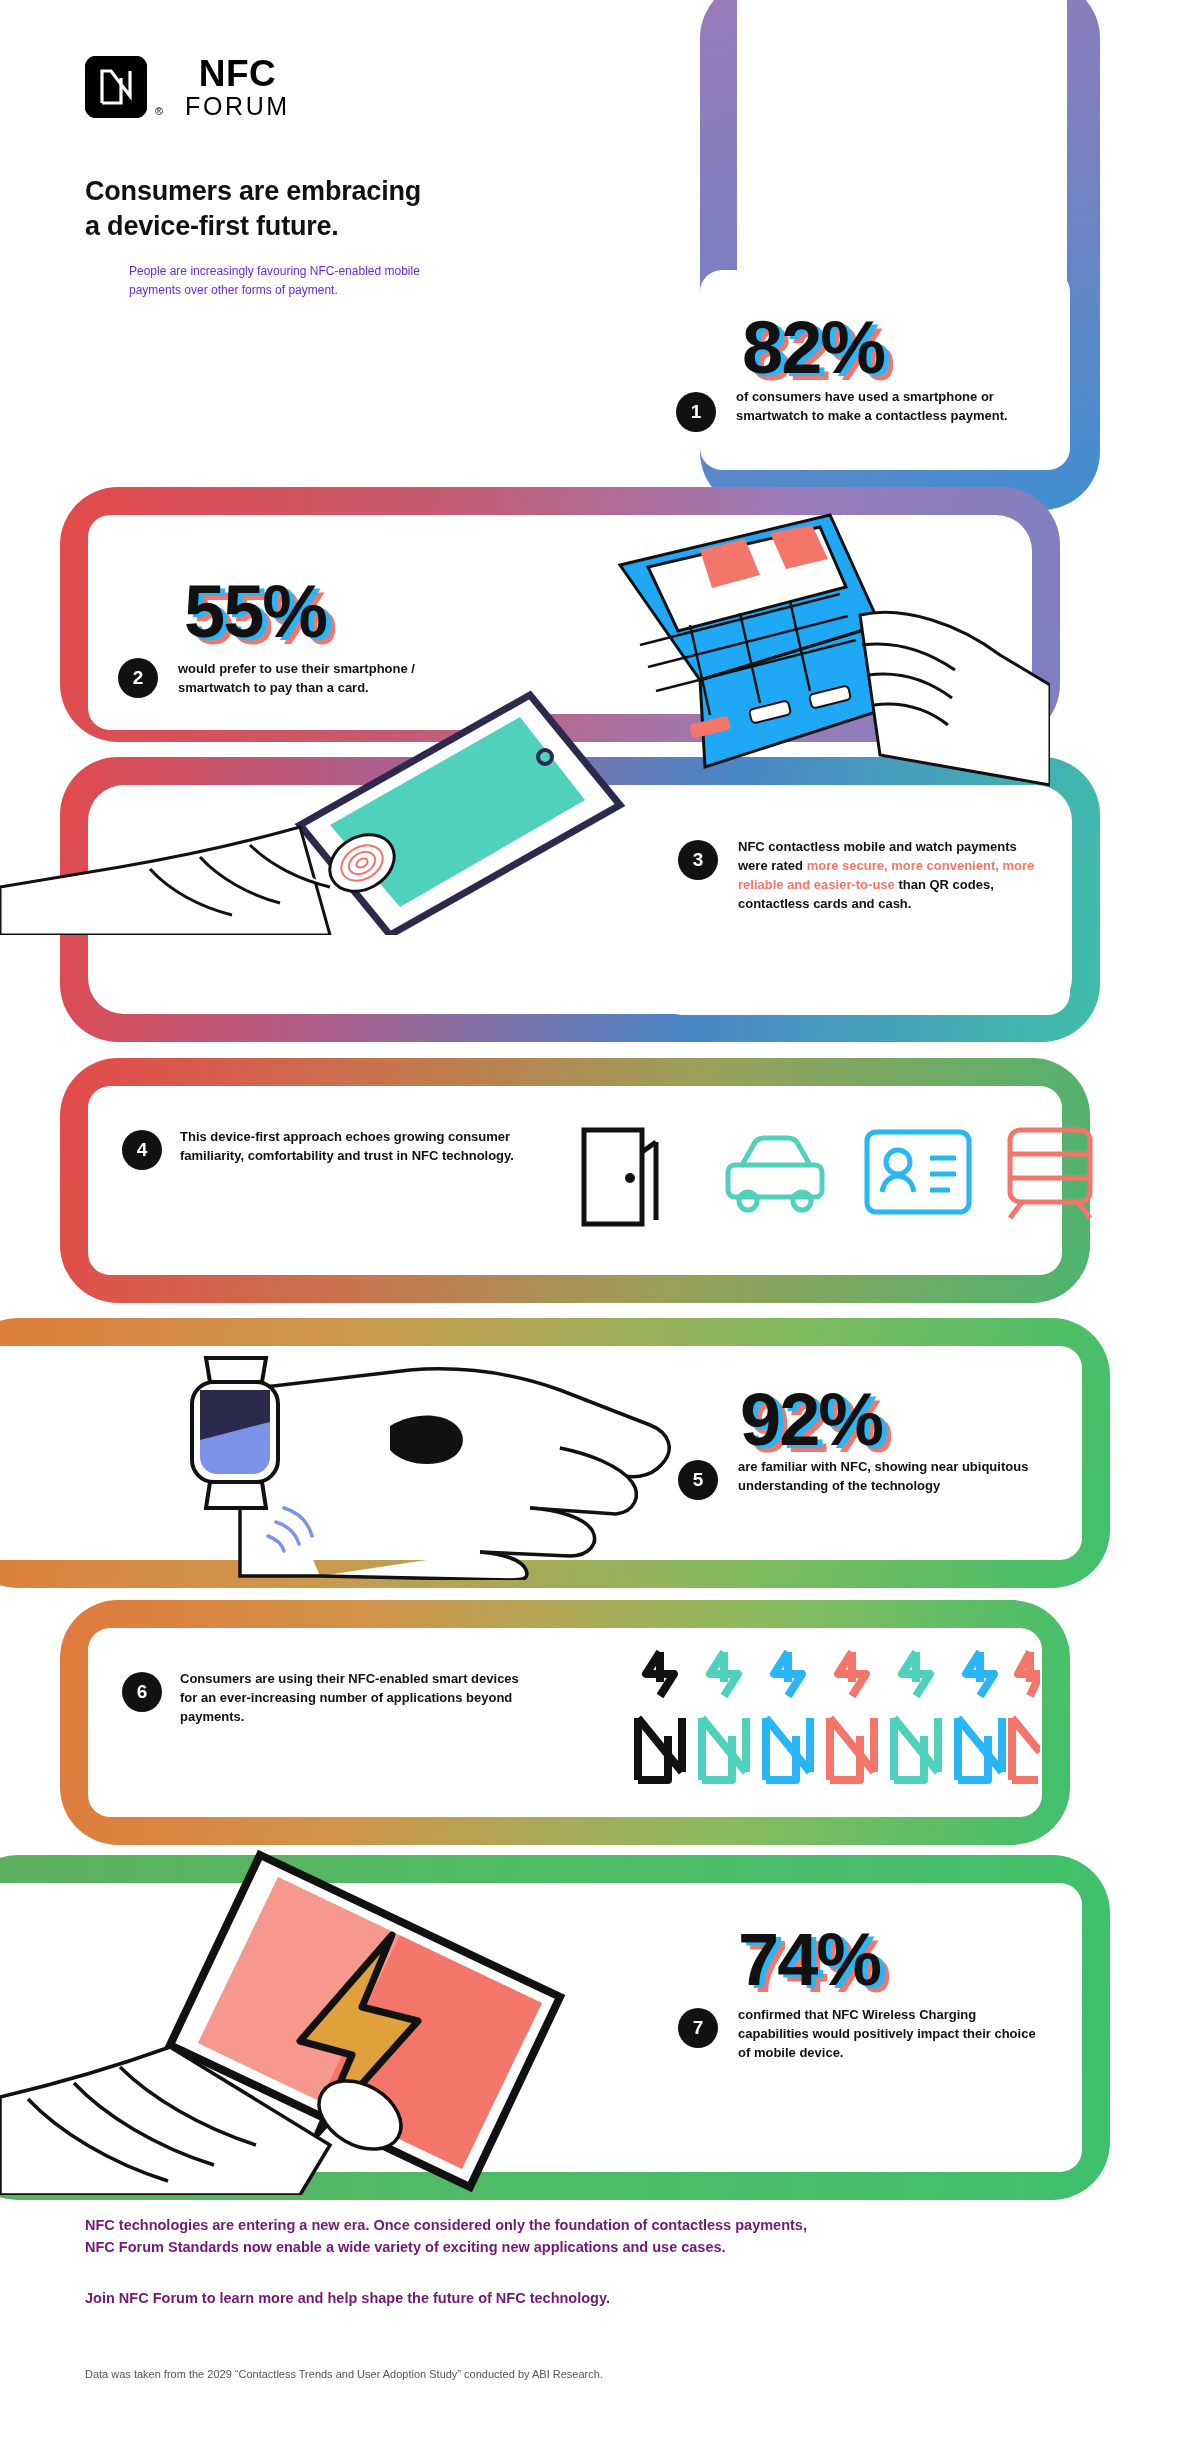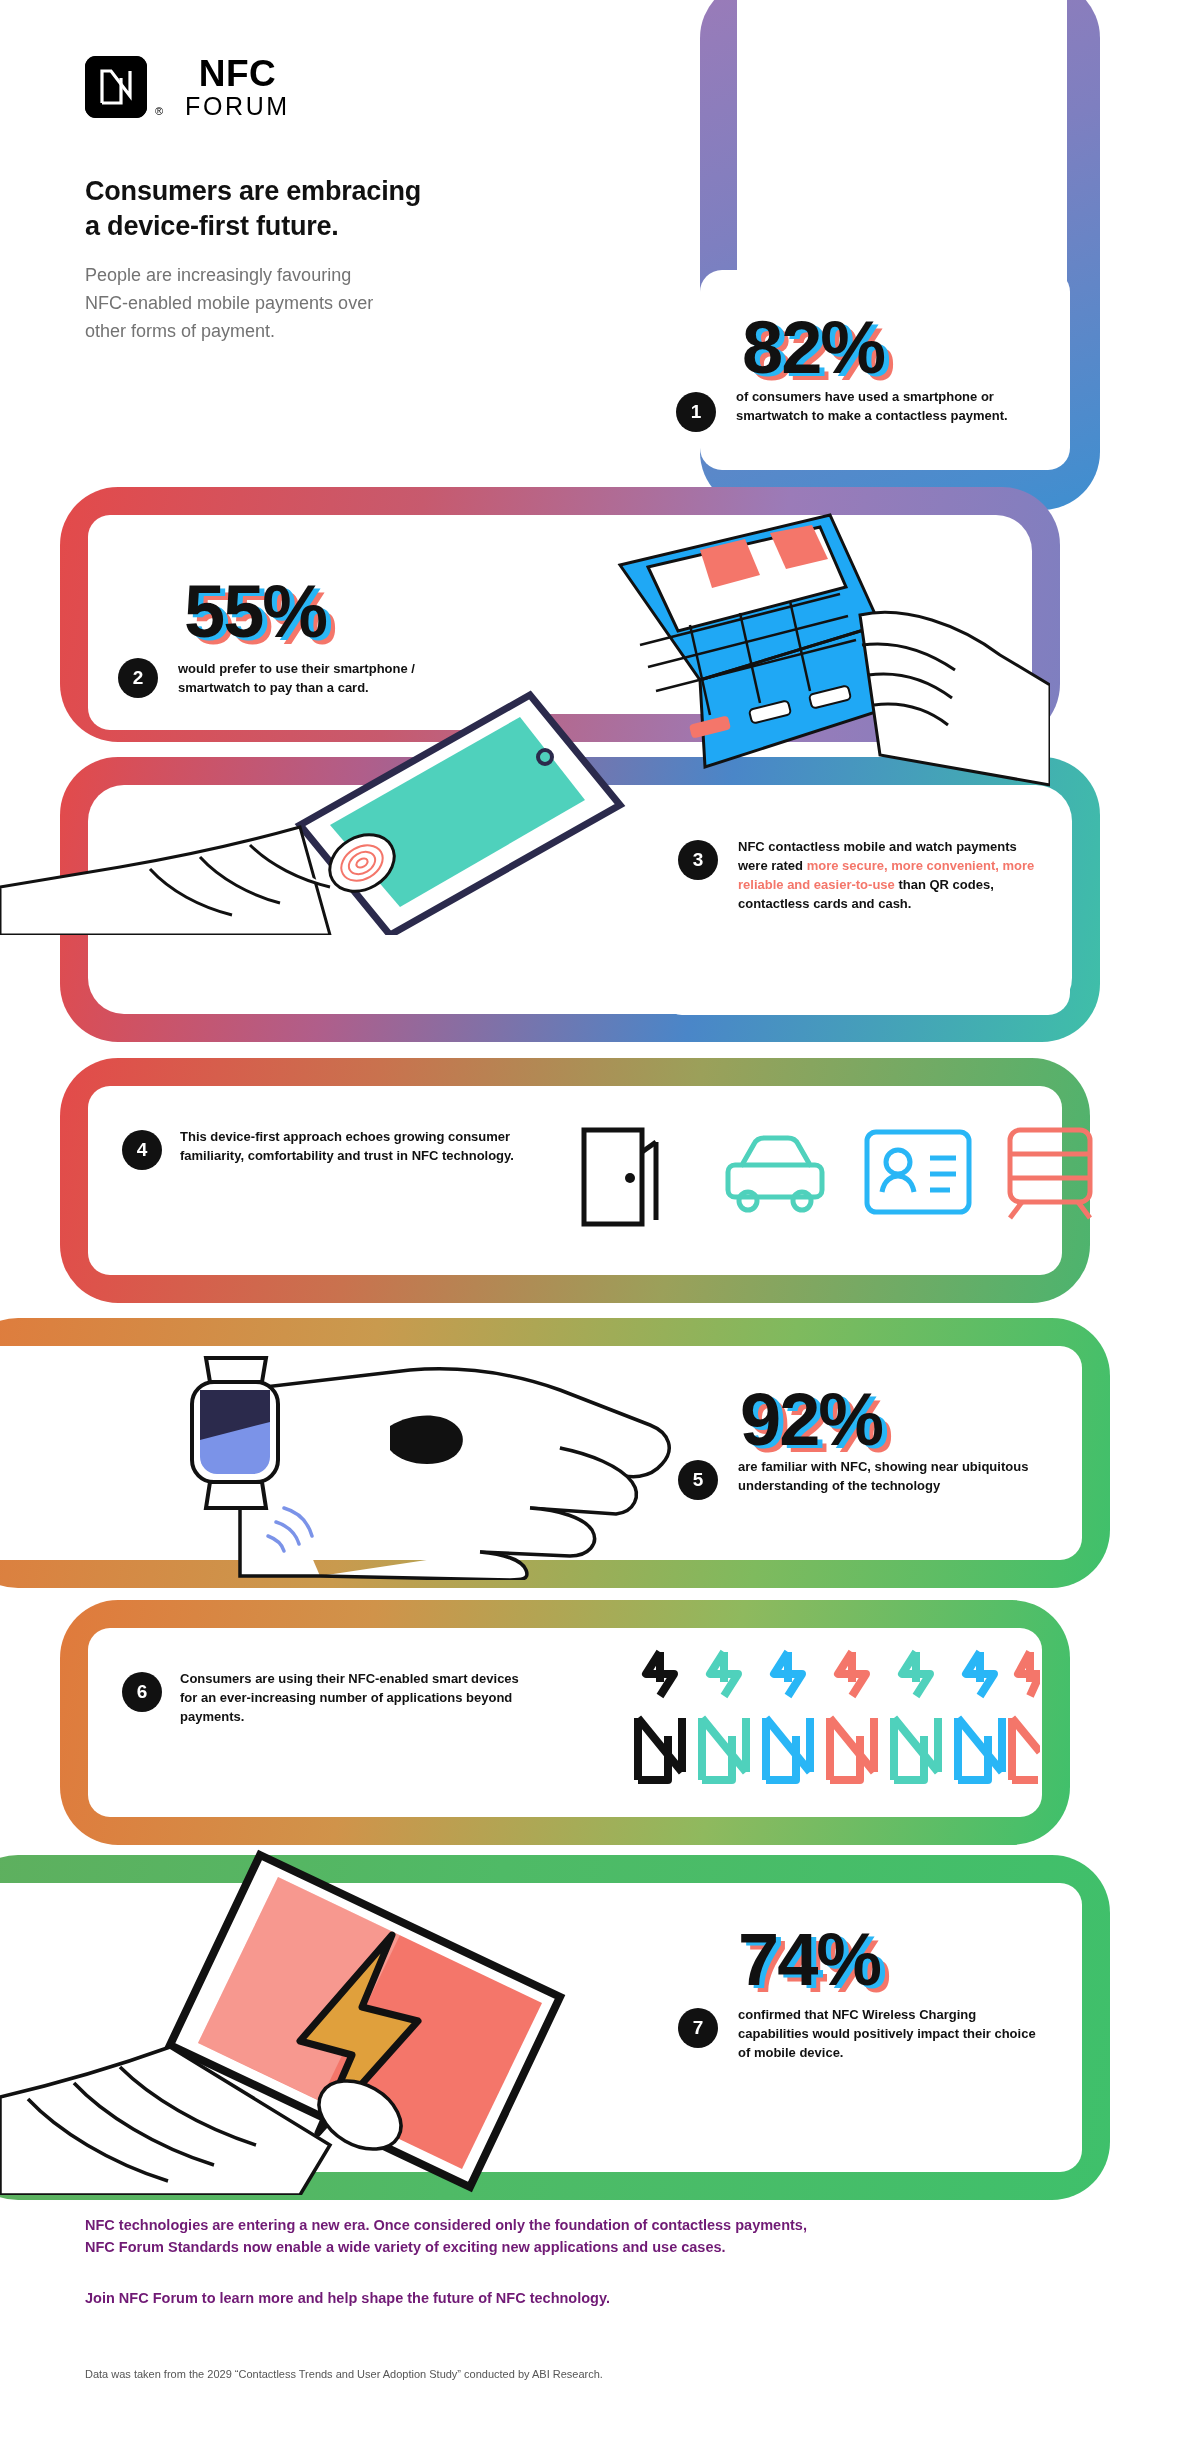--- a/index.html
+++ b/index.html
@@ -32,22 +32,22 @@
   }
   .logo-text { line-height: 1; text-align: center; }
   .logo-nfc { font-size: 37px; font-weight: bold; letter-spacing: 0.5px; color: #000; }
   .logo-forum { font-size: 25px; font-weight: 400; letter-spacing: 2.6px; color: #000; margin-top: 2px; }
 
   .headline {
     font-size: 27px; font-weight: bold; color: #111;
     line-height: 1.28; margin-top: 55px; letter-spacing: -0.2px;
   }
   .subhead {
-    font-size: 18px; color: #737373; line-height: 1.55;
-    margin-top: 19px; width: 300px;
+    font-size: 12px; color: #6d28d9; line-height: 1.55;
+    margin-top: 19px; width: 300px; margin-left: 44px;
   }
 
   
   .card {
     position: absolute; background: #fff; border-radius: 22px;
   }
   .badge {
     position: absolute; width: 40px; height: 40px; border-radius: 50%;
     background: #111; color: #fff; font-size: 19px; font-weight: bold;
     display: flex; align-items: center; justify-content: center;

